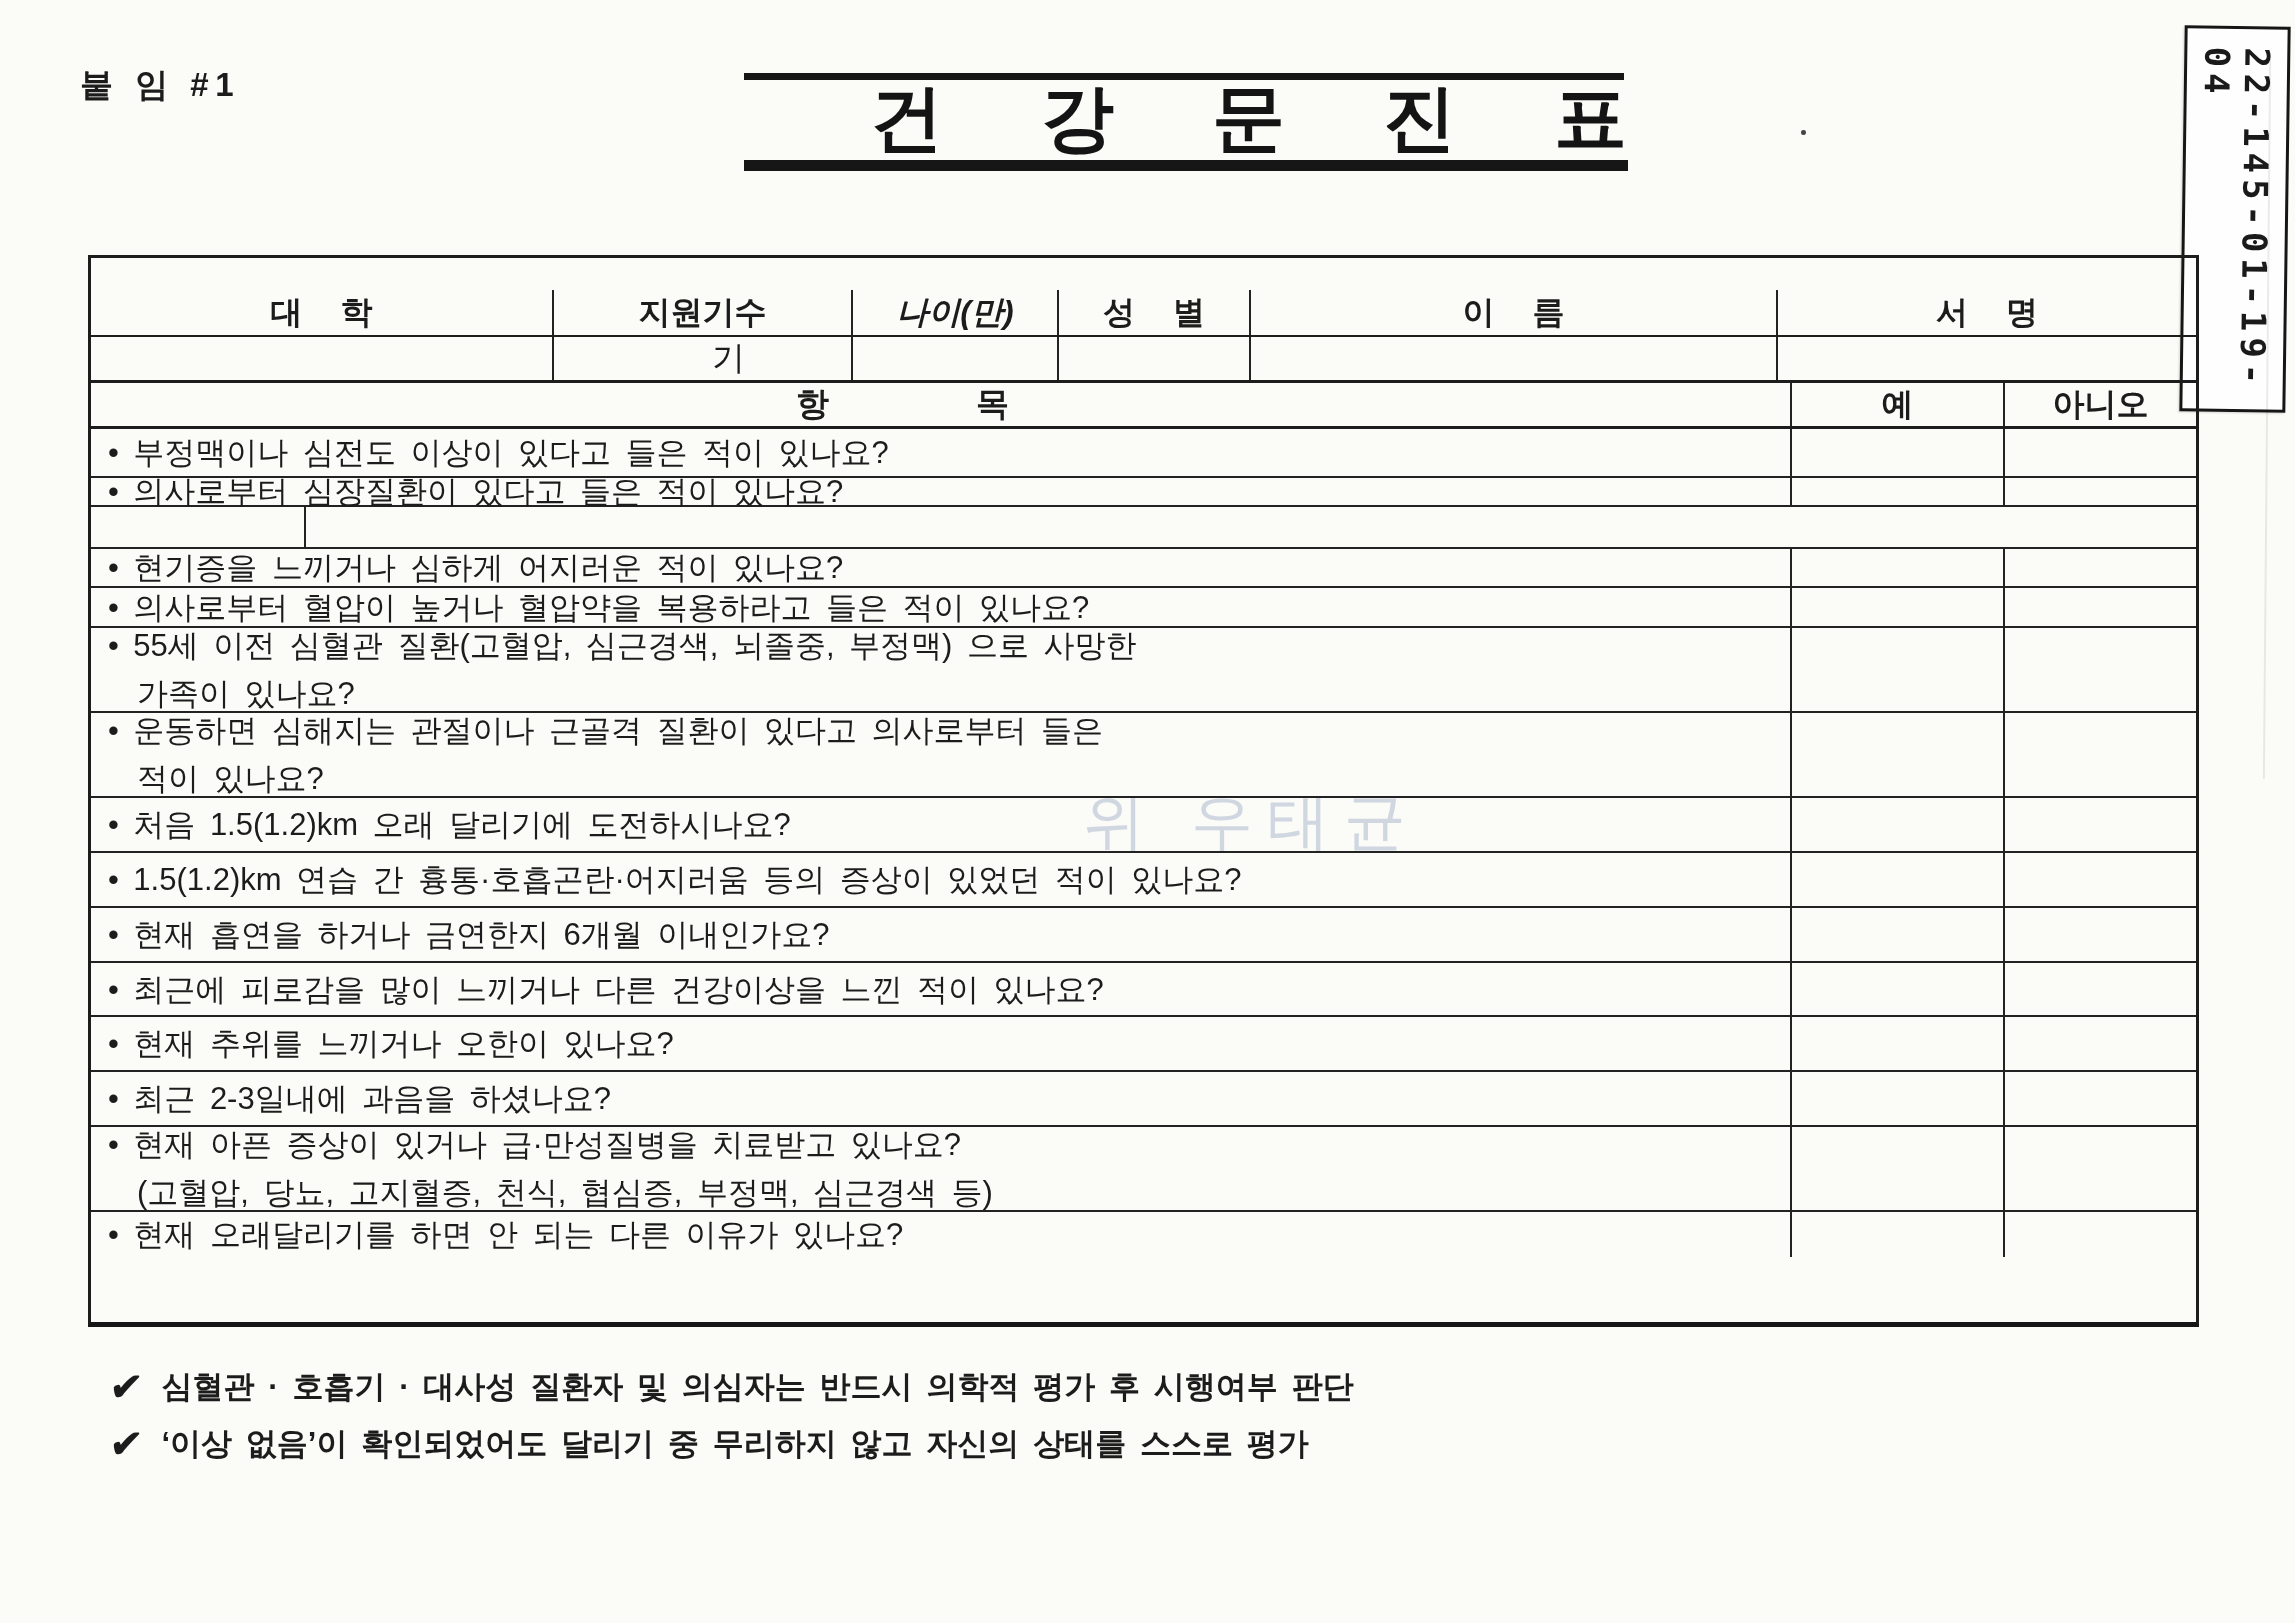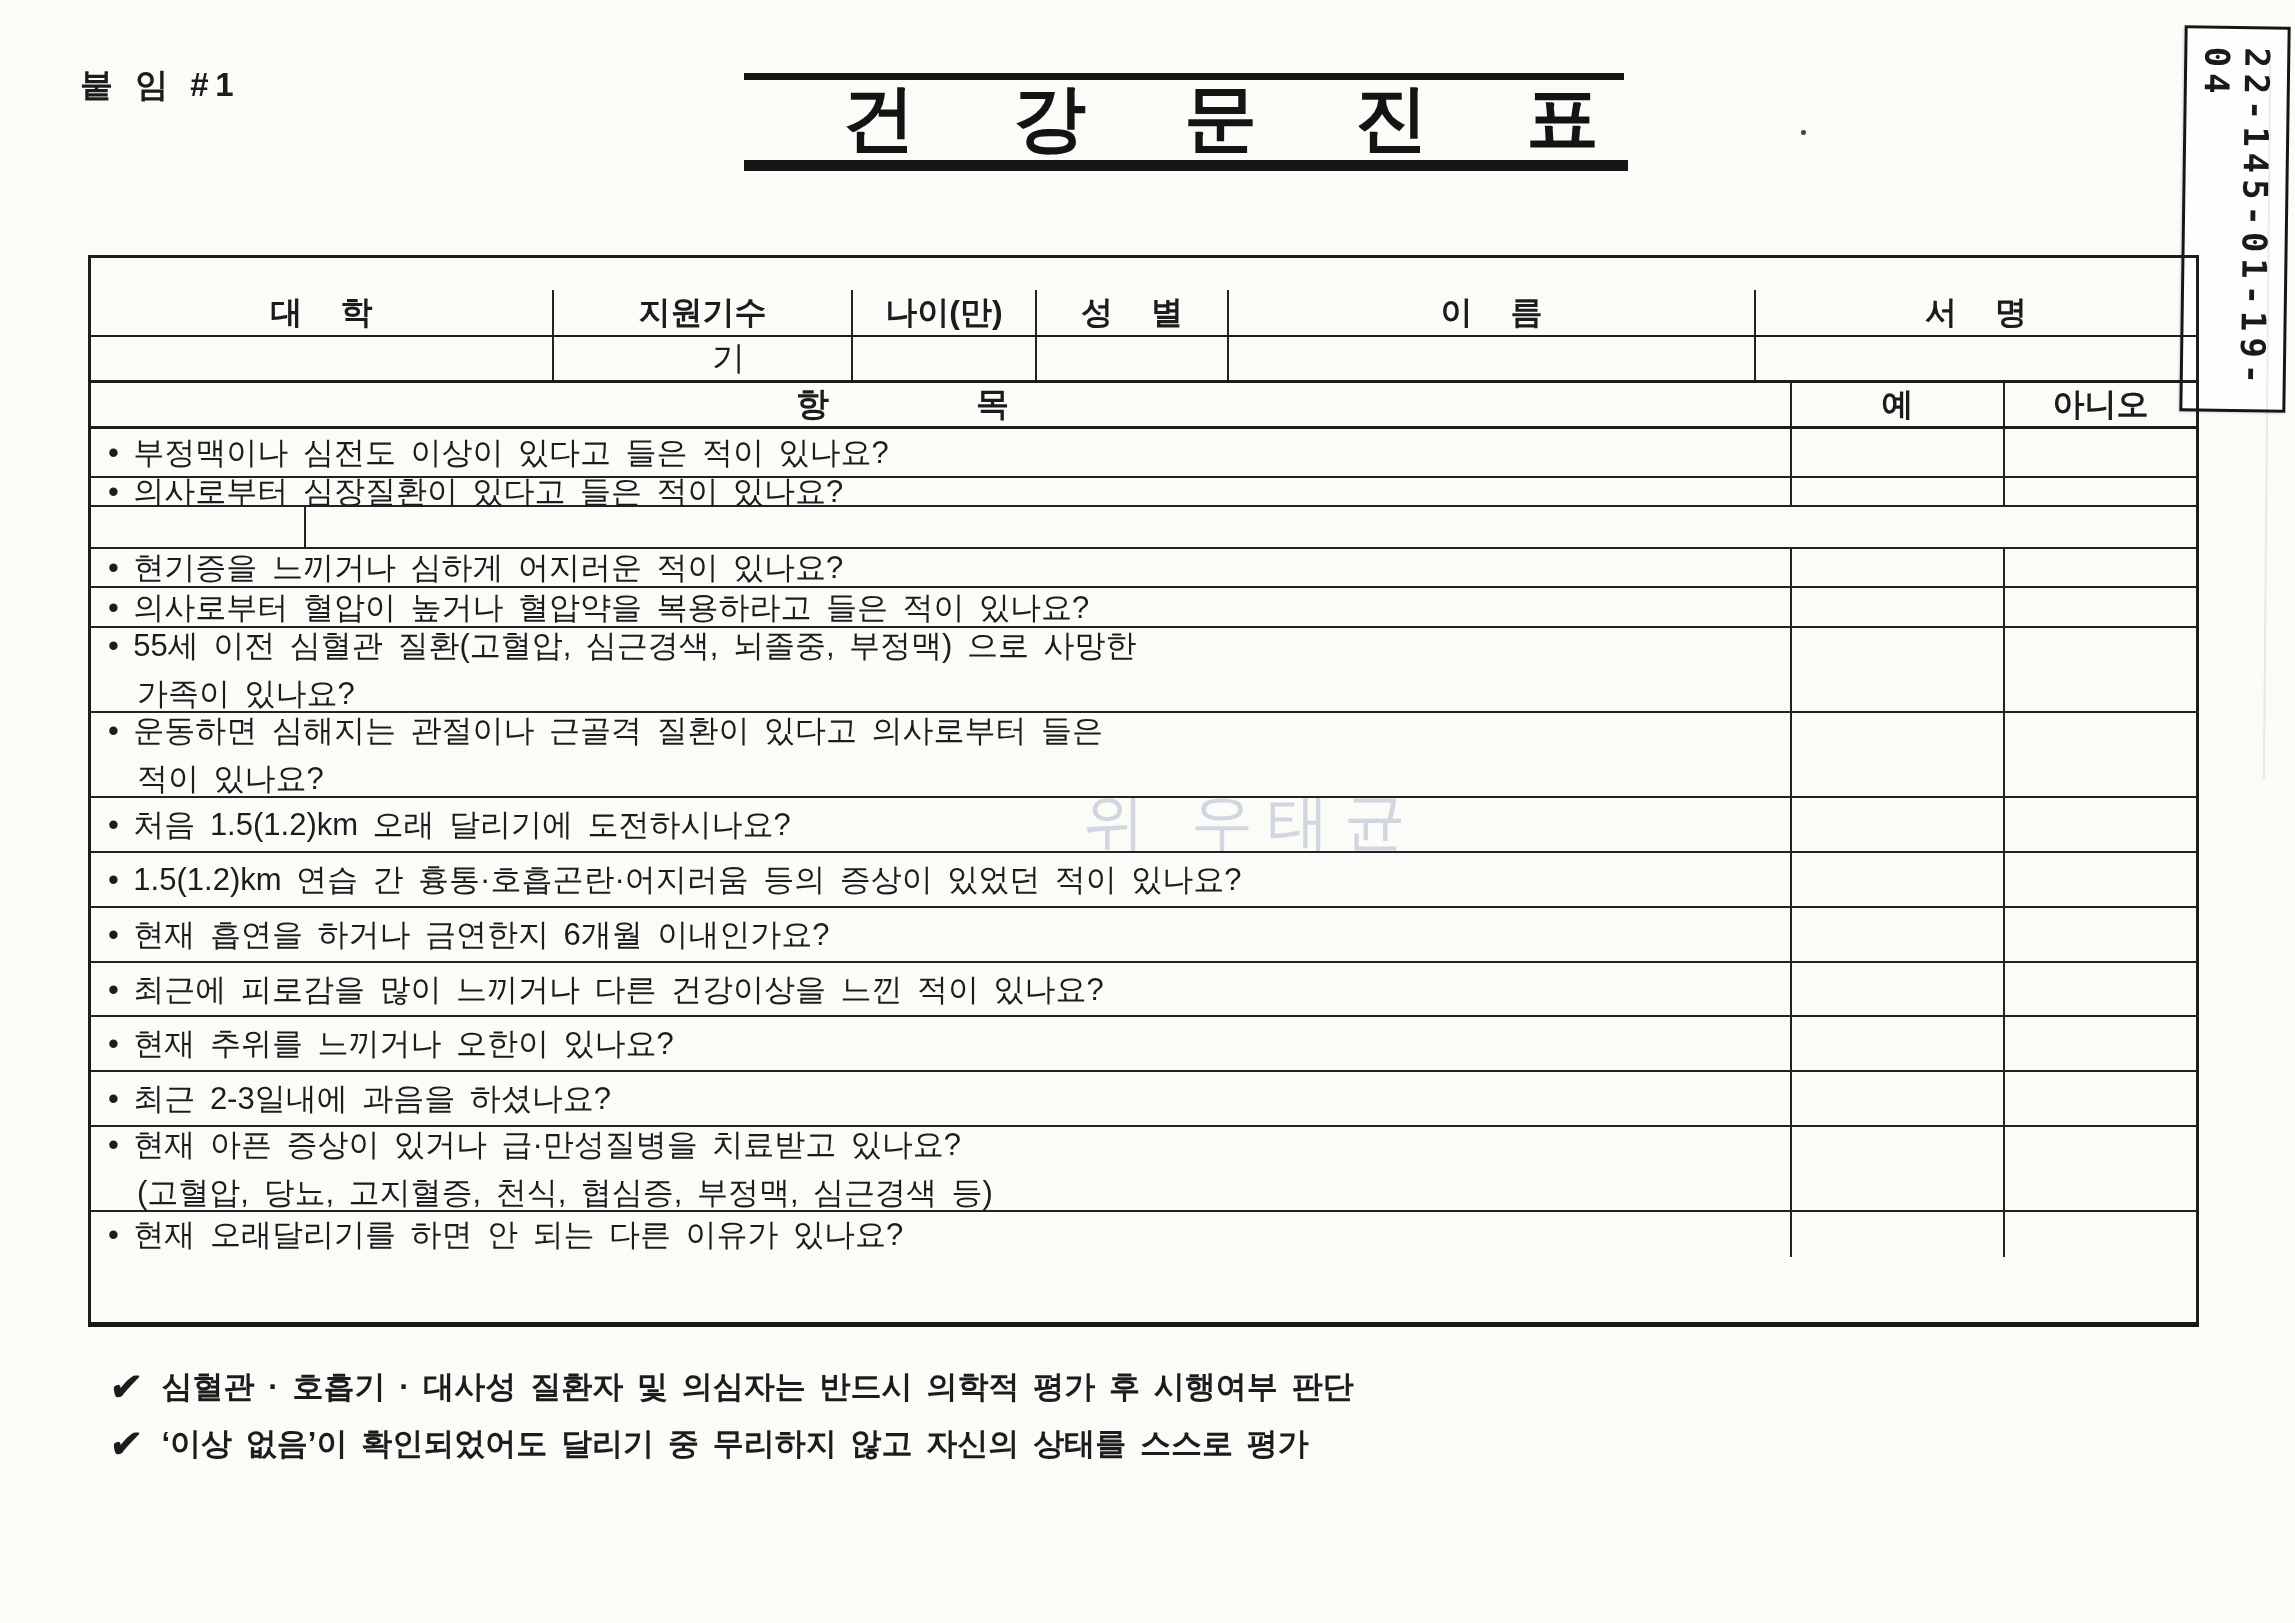--- a/index.html
+++ b/index.html
@@ -8,21 +8,21 @@
     background:#fbfbf8;color:#1c1c1c;
     font-family:"Liberation Sans",sans-serif;
   }
   .abs{position:absolute;}
   
   .attachment{left:80px;top:63px;font-size:33px;font-weight:700;letter-spacing:6.5px;}
   
   .title-rule-top{left:744px;top:73px;width:880px;height:6.5px;background:#161616;}
   .title-rule-bottom{left:744px;top:160px;width:884px;height:11px;background:#161616;}
   .title-text{
-    left:744px;top:77px;width:880px;height:81px;line-height:81px;
+    left:772px;top:77px;width:880px;height:81px;line-height:81px;
     font-size:73px;font-weight:800;text-align:center;
     letter-spacing:98px;padding-left:98px;box-sizing:border-box;white-space:nowrap;color:#141414;
   }
   
   .sticker{
     left:2182px;top:26px;width:106px;height:386px;background:#fefefe;
     border:3.3px solid #161616;box-sizing:border-box;transform:rotate(0.8deg);
     display:flex;justify-content:center;box-shadow:-1.3px 1.3px 2px rgba(0,0,0,0.12);
   }
   .sticker-text{
@@ -43,21 +43,21 @@
     left:88px;top:255px;width:2111px;height:1072px;box-sizing:border-box;
     border:3.3px solid #1d1d1d;border-bottom:5.9px solid #161616;z-index:1;
   }
   .row{display:flex;width:100%;box-sizing:border-box;border-bottom:2px solid #222;}
   .row.header1{border-bottom:2.6px solid #1d1d1d;margin-top:32px;}
   .row.input-row{border-bottom:3.3px solid #1d1d1d;}
   .row.subheader{border-bottom:3.3px solid #1d1d1d;}
   .row.last{border-bottom:none;}
   .cell{box-sizing:border-box;border-left:2px solid #222;display:flex;align-items:center;height:100%;}
   .cell:first-child{border-left:none;}
-  .ch1{width:461px;}.ch2{width:299px;}.ch3{width:184px;}.ch4{width:192px;}.ch5{width:527px;}.ch6{flex:1;justify-content:flex-end;}
+  .ch1{width:461px;}.ch2{width:299px;}.ch3{width:206px;font-style:italic;}.ch4{width:192px;}.ch5{width:527px;}.ch6{flex:1;justify-content:flex-end;}
   .hlabel{width:100%;text-align:center;font-size:32px;font-weight:700;}
   .sp2{letter-spacing:38px;padding-left:38px;}           
   .item-header-cell{width:1699px;}
   .yes-col{width:213px;}
   .no-col{flex:1;}
   .item-label{width:100%;text-align:center;font-size:33px;font-weight:700;letter-spacing:147px;padding-left:71px;}
   .yn-label{width:100%;text-align:center;font-size:32px;font-weight:700;}
   .gen-cell{justify-content:center;font-size:33px;}
   .gen-text{text-indent:52px;}
   

